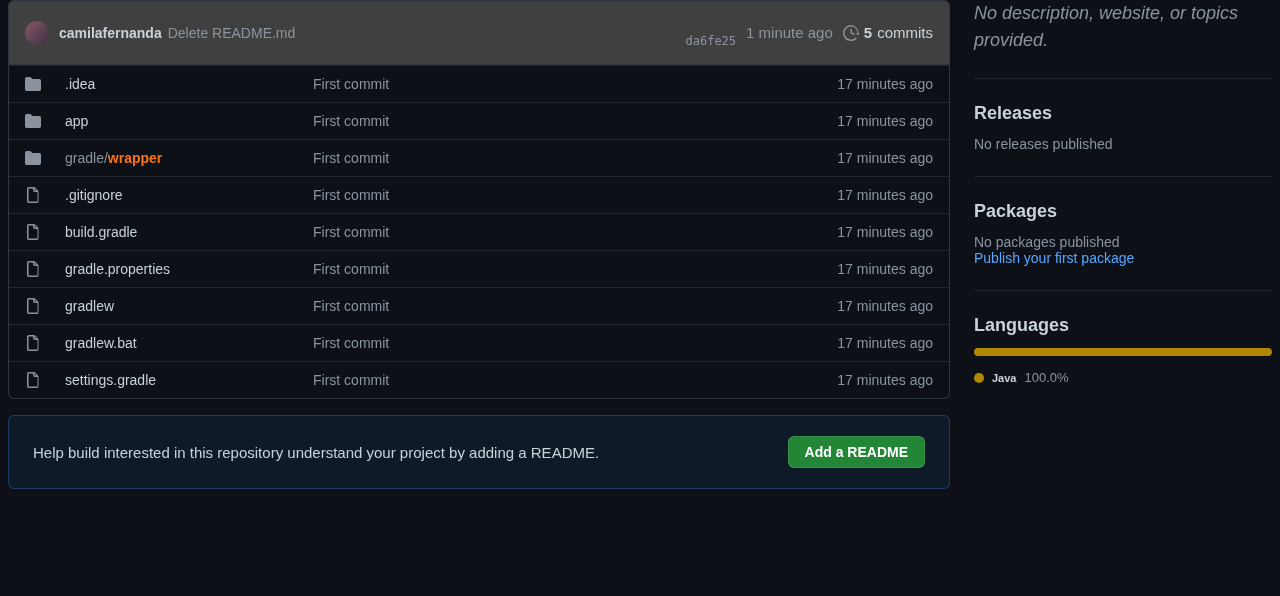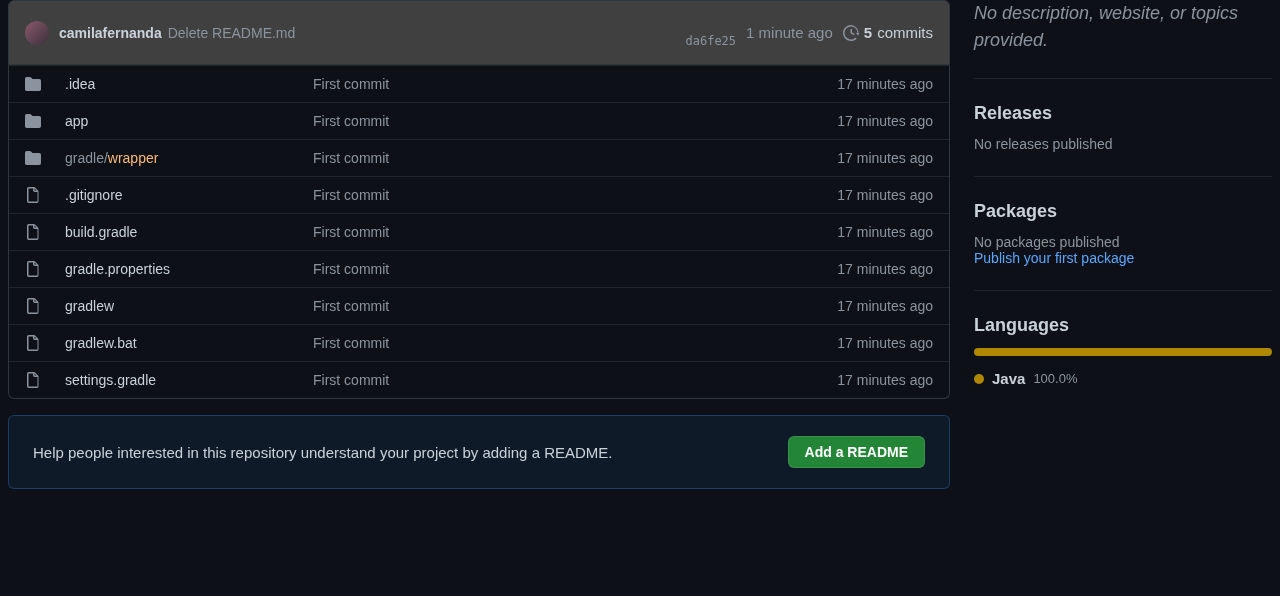--- a/index.html
+++ b/index.html
@@ -44,21 +44,21 @@
   align-items: center;
   padding: 10px 16px;
   border-top: 1px solid #21262d;
   gap: 8px;
 }
 .file-icon { width: 16px; height: 16px; fill: #8b949e; margin-right: 16px; flex-shrink: 0; }
 .file-icon.folder { fill: #8b949e; }
 .file-name { flex: 0 0 240px; color: #c9d1d9; }
 .file-name a { color: #c9d1d9; text-decoration: none; }
 .file-name .path-dim { color: #8b949e; }
-.file-name .path-bold { color: #fdba74; }
+.file-name .path-bold { color: #f97316; font-weight: bold; }
 .file-commit { flex: 1; color: #8b949e; }
 .file-time { color: #8b949e; text-align: right; }
 
 .readme-banner {
   margin-top: 16px;
   border: 1px solid rgba(56,139,253,0.3);
   background: rgba(56,139,253,0.08);
   border-radius: 6px;
   padding: 20px 24px;
   display: flex;
@@ -79,21 +79,21 @@
 
 .about-desc { color: #8b949e; font-style: italic; font-size: 18px; margin-bottom: 20px; line-height: 1.5; }
 .sidebar hr { border: none; border-top: 1px solid #21262d; margin: 24px 0; }
 .sidebar h2 { font-size: 18px; font-weight: 600; color: #c9d1d9; margin-bottom: 12px; }
 .muted { color: #8b949e; font-size: 14px; }
 .link { color: #58a6ff; font-size: 14px; cursor: pointer; }
 
 .lang-bar { height: 8px; border-radius: 6px; background: #b08800; margin: 12px 0 14px; }
 .lang-item { display: flex; align-items: center; gap: 8px; }
 .lang-dot { width: 10px; height: 10px; border-radius: 50%; background: #b08800; }
-.lang-name { color: #c9d1d9; font-weight: 600; font-size: 15px; }
+.lang-name { color: #c9d1d9; font-weight: 600; font-size: 11px; }
 .lang-pct { color: #8b949e; font-size: 13px; }
 </style>
 </head>
 <body>
 
 <div class="container">
   <div class="main">
     <div class="box-header">
       <div class="avatar"></div>
       <a class="author">camilafernanda</a>
@@ -180,21 +180,21 @@
           <svg class="file-icon" viewBox="0 0 16 16">
             <path d="M3.75 1.5a.25.25 0 0 0-.25.25v12.5c0 .138.112.25.25.25h8.5a.25.25 0 0 0 .25-.25V5h-2.75A1.75 1.75 0 0 1 8 3.25V1.5zM9.5 1.6v1.65c0 .138.112.25.25.25h1.65zM2 1.75C2 .784 2.784 0 3.75 0h5.086c.464 0 .909.184 1.237.513l2.914 2.914c.329.328.513.773.513 1.237v9.586A1.75 1.75 0 0 1 12.25 16h-8.5A1.75 1.75 0 0 1 2 14.25z"></path>
           </svg>
           <div class="file-name"><a>settings.gradle</a></div>
           <div class="file-commit">First commit</div>
           <div class="file-time">17 minutes ago</div>
         </div>
       </div>
 
     <div class="readme-banner">
-      <div class="readme-text">Help people interested in this repository understand your project by adding a README.</div>
+      <div class="readme-text">Help build interested in this repository understand your project by adding a README.</div>
       <button class="btn-green">Add a README</button>
     </div>
   </div>
 
   <div class="sidebar">
     <div class="about-desc">No description, website, or topics provided.</div>
     <hr>
 
     <h2>Releases</h2>
     <div class="muted">No releases published</div>

